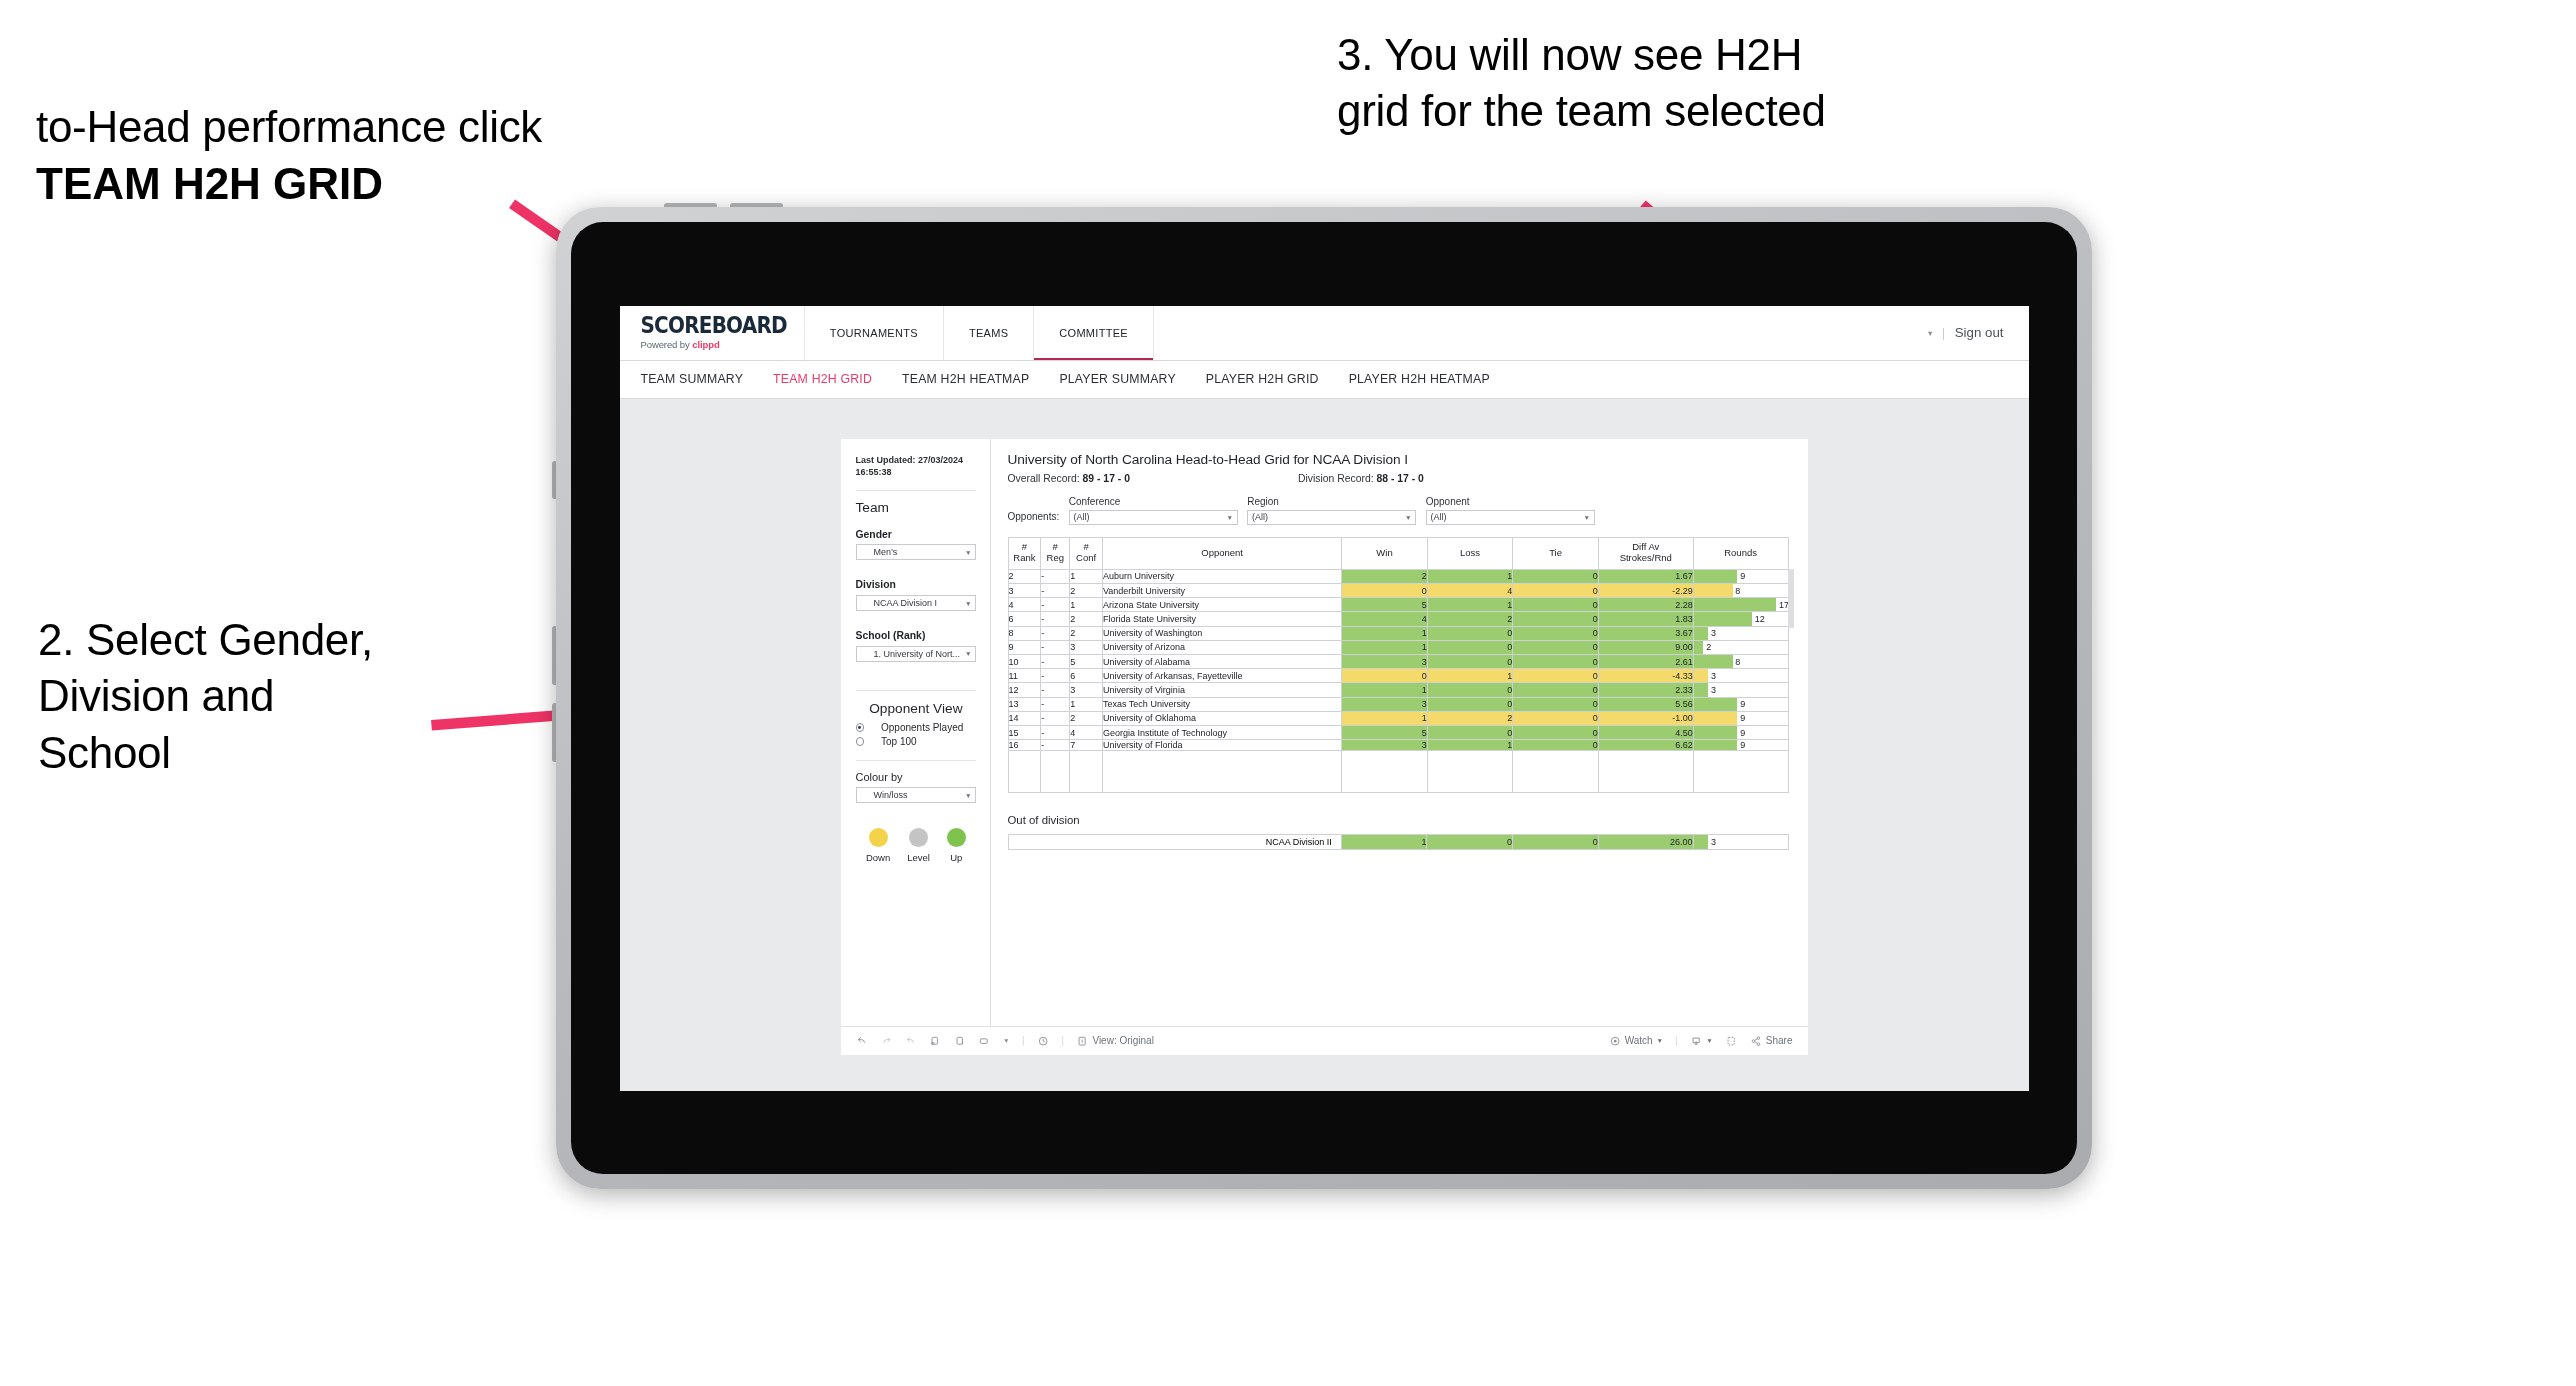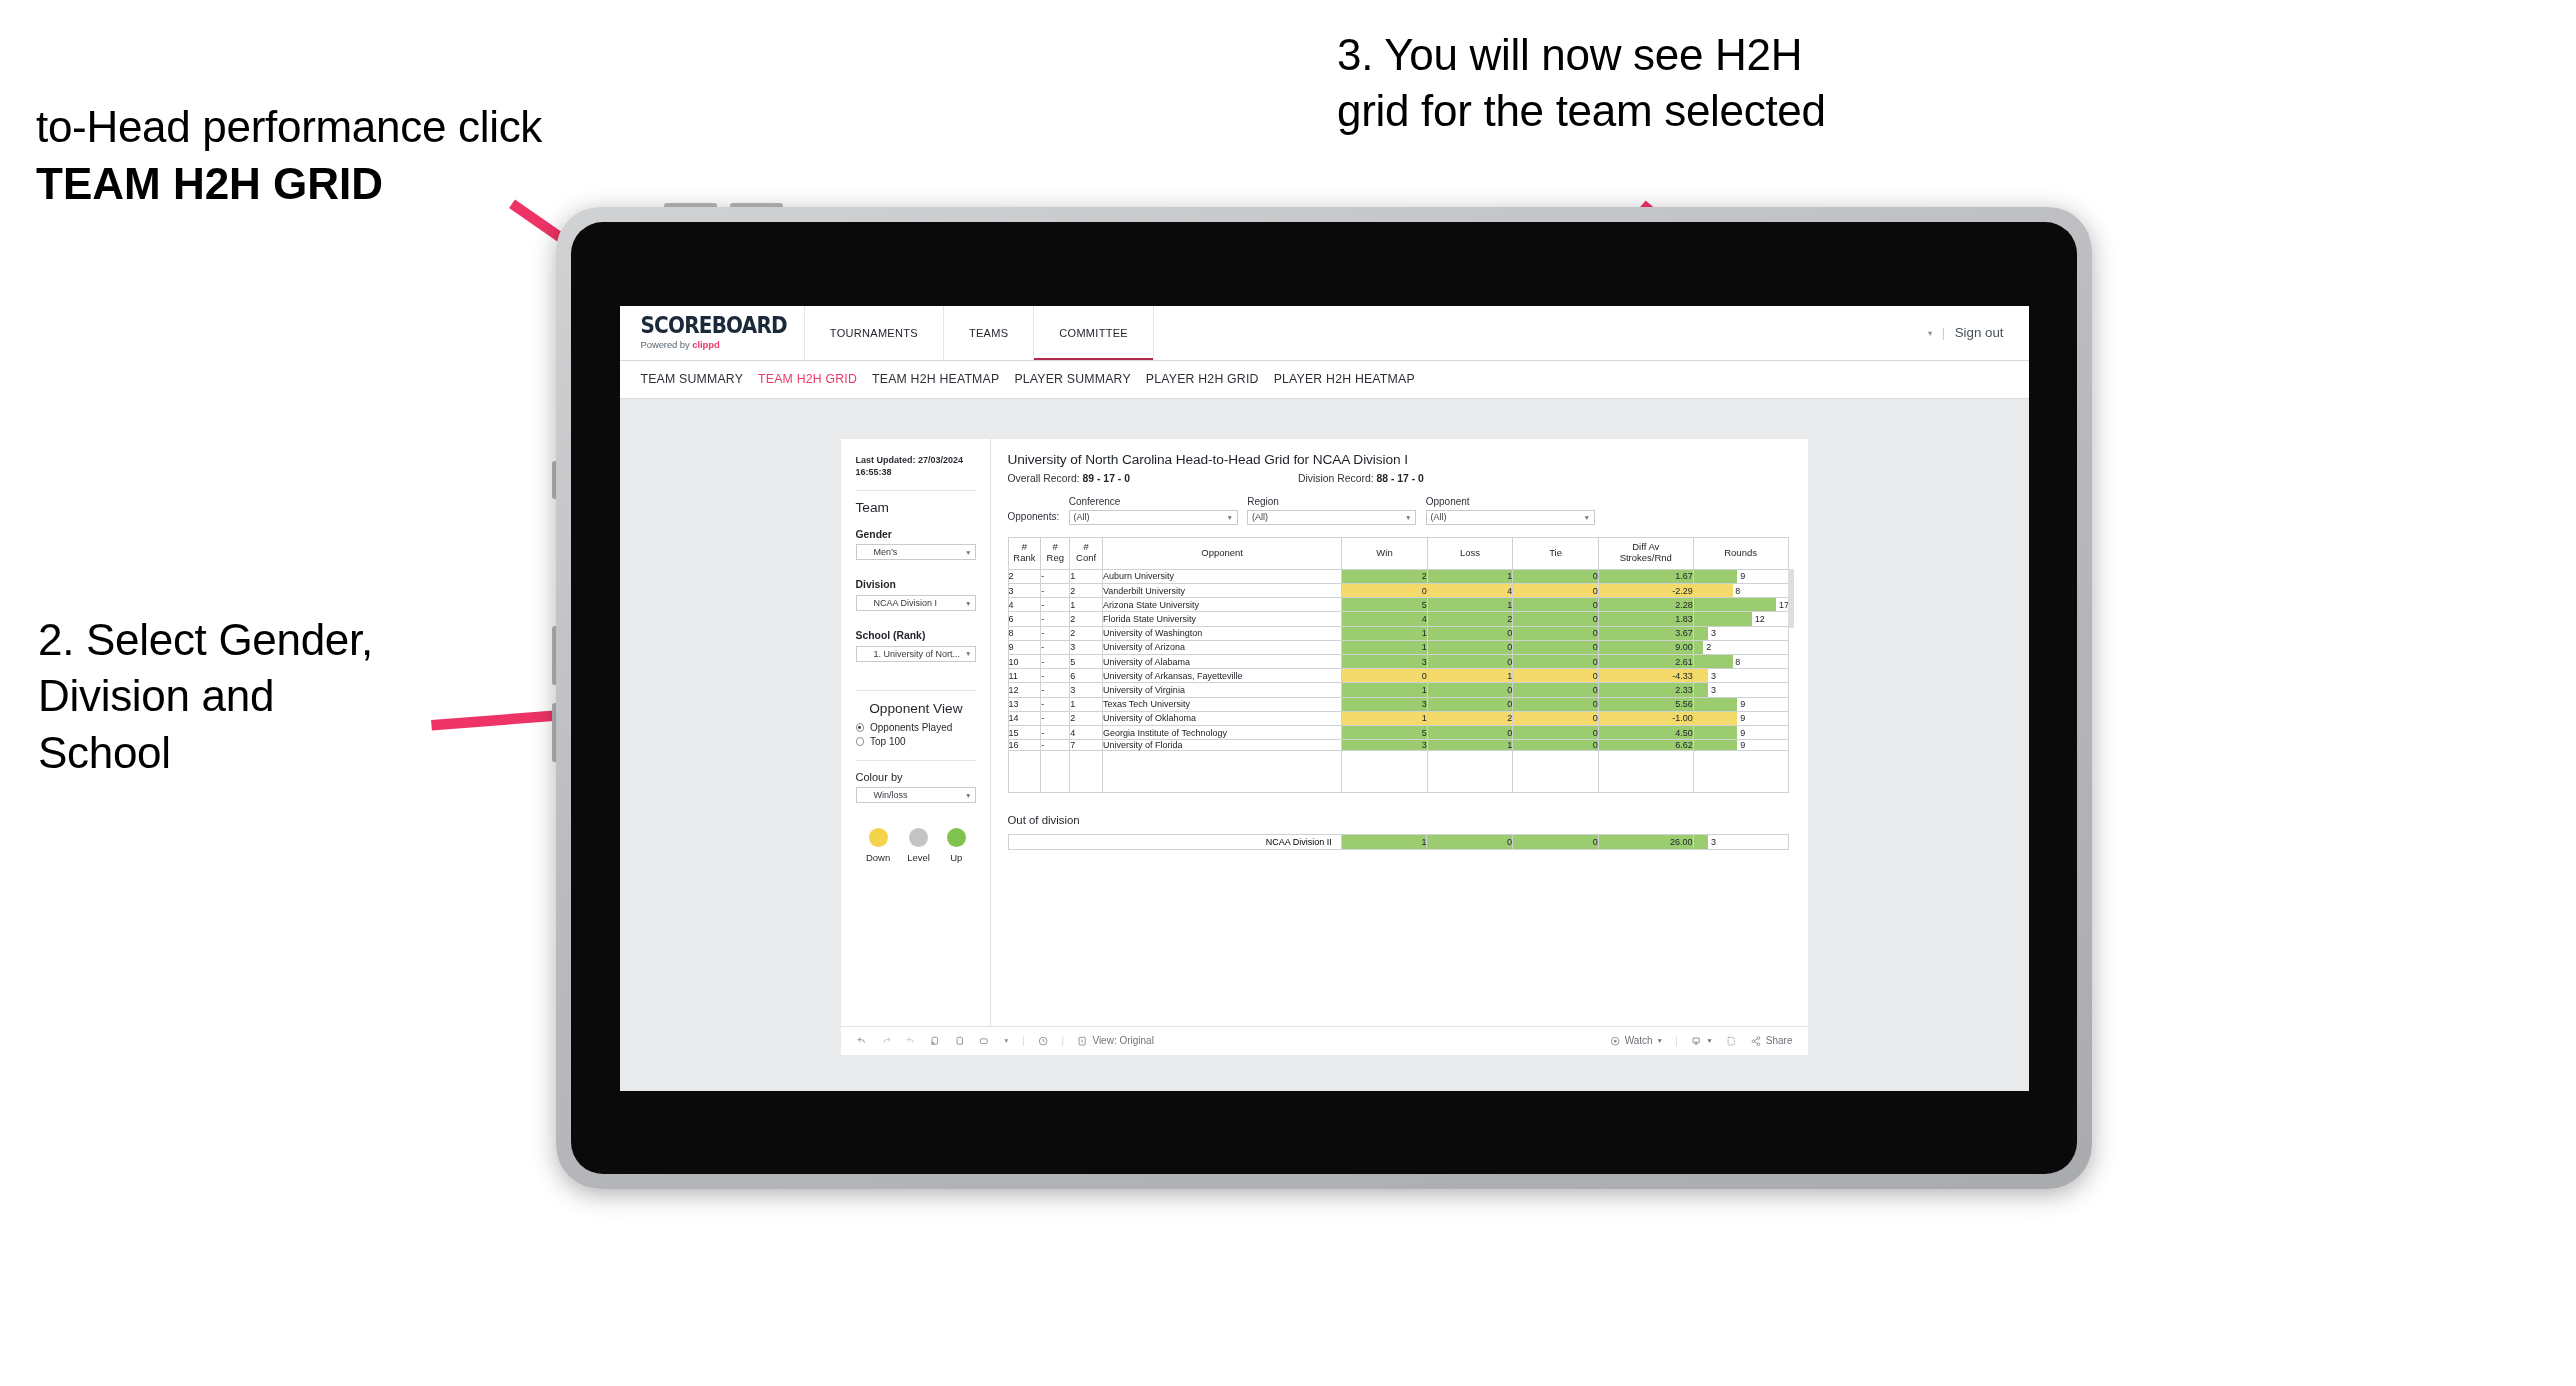--- a/index.html
+++ b/index.html
@@ -136,21 +136,21 @@
   .nav-right .divider { color: #c9ccd0; }
   .nav-right .caret { font-size: 8.5px; color: #8b9198; }
 
   
   .subnav {
     height: 38px;
     background: #ffffff;
     display: flex;
     align-items: center;
     padding-left: 21px;
-    gap: 15px;
+    gap: 30px;
     border-bottom: 0.9px solid #d9dbdd;
   }
   .subnav-item {
     font-size: 12.3px;
     color: #2b3036;
     letter-spacing: 0.2px;
     cursor: pointer;
   }
   .subnav-item.active { color: #ea3a68; }
 
@@ -204,21 +204,21 @@
   .sb-select .arr {
     position: absolute;
     right: 3.8px;
     font-size: 6.6px;
     color: #6f757b;
   }
   .sb-gap { height: 19px; }
   .radio-row {
     display: flex;
     align-items: center;
-    gap: 6px;
+    gap: 17px;
     font-size: 10px;
     color: #25292e;
     margin-bottom: 2.8px;
     cursor: pointer;
   }
   .radio {
     width: 8.5px; height: 8.5px;
     border: 0.9px solid #8b9197;
     border-radius: 50%;
     position: relative;

